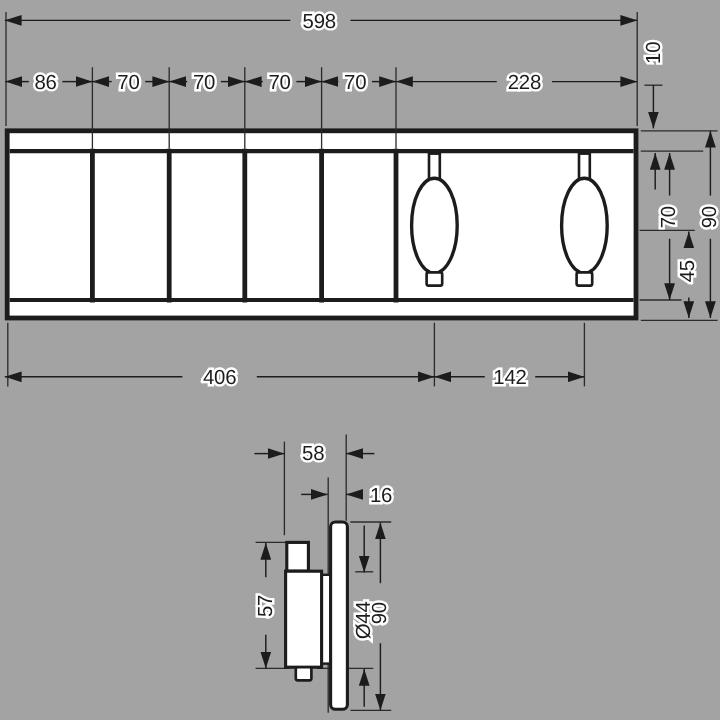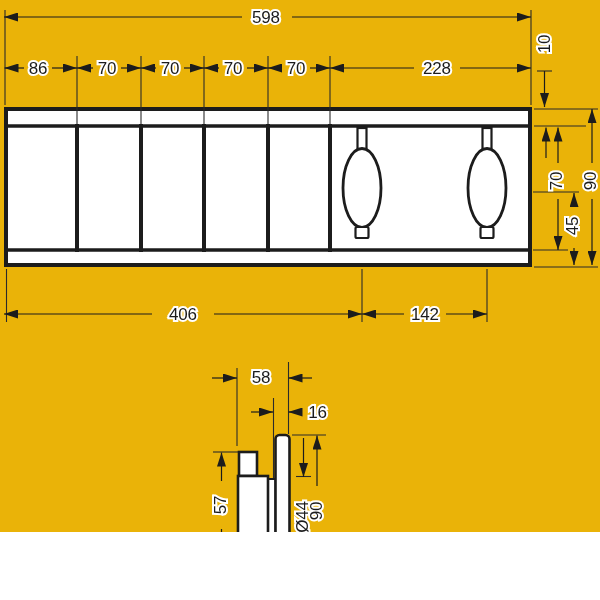--- a/index.html
+++ b/index.html
@@ -1,16 +1,16 @@
 <!DOCTYPE html>
 <html><head>
 <meta charset="utf-8">
 <style>
   html,body{margin:0;padding:0;background:#fff;}
-  .stage{width:600px;height:532px;background:#eab308;position:relative;overflow:hidden;text-decoration:underline;}
+  .stage{width:600px;height:600px;background:#a3a3a3;position:relative;overflow:hidden;text-decoration:underline;}
   svg{display:block;}
   .thin{stroke:#2b2b2b;stroke-width:1.1;fill:none;}
   .dimline{stroke:#1c1c1c;stroke-width:1.2;fill:none;}
   .part{stroke:#1c1c1c;fill:#fff;}
   .part4{stroke-width:4;}
   .part35{stroke-width:3.5;}
   .part28{stroke-width:2.8;}
   .part26{stroke-width:2.6;}
   .part22{stroke-width:2.2;}
   .part20{stroke-width:2;}

